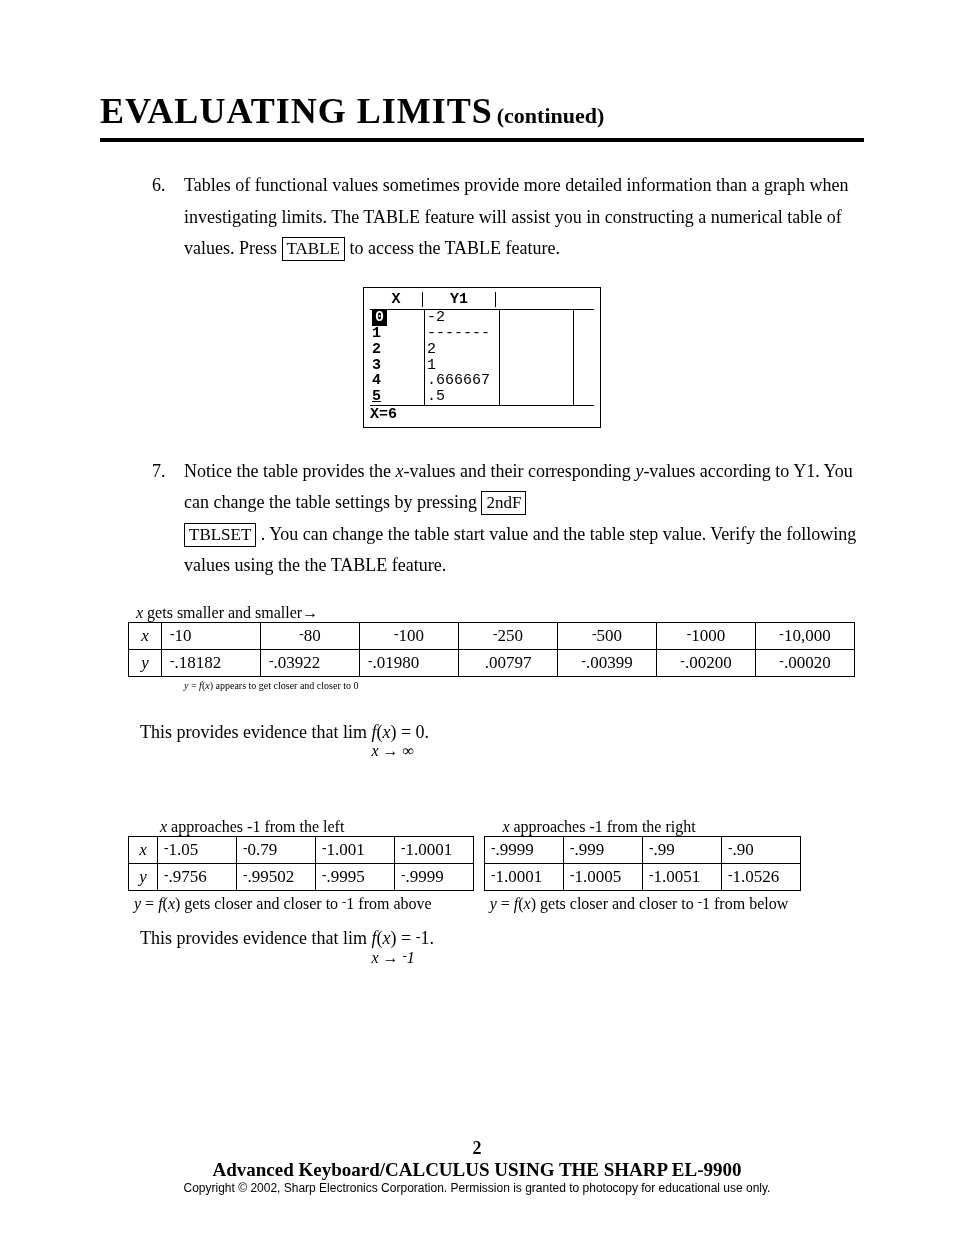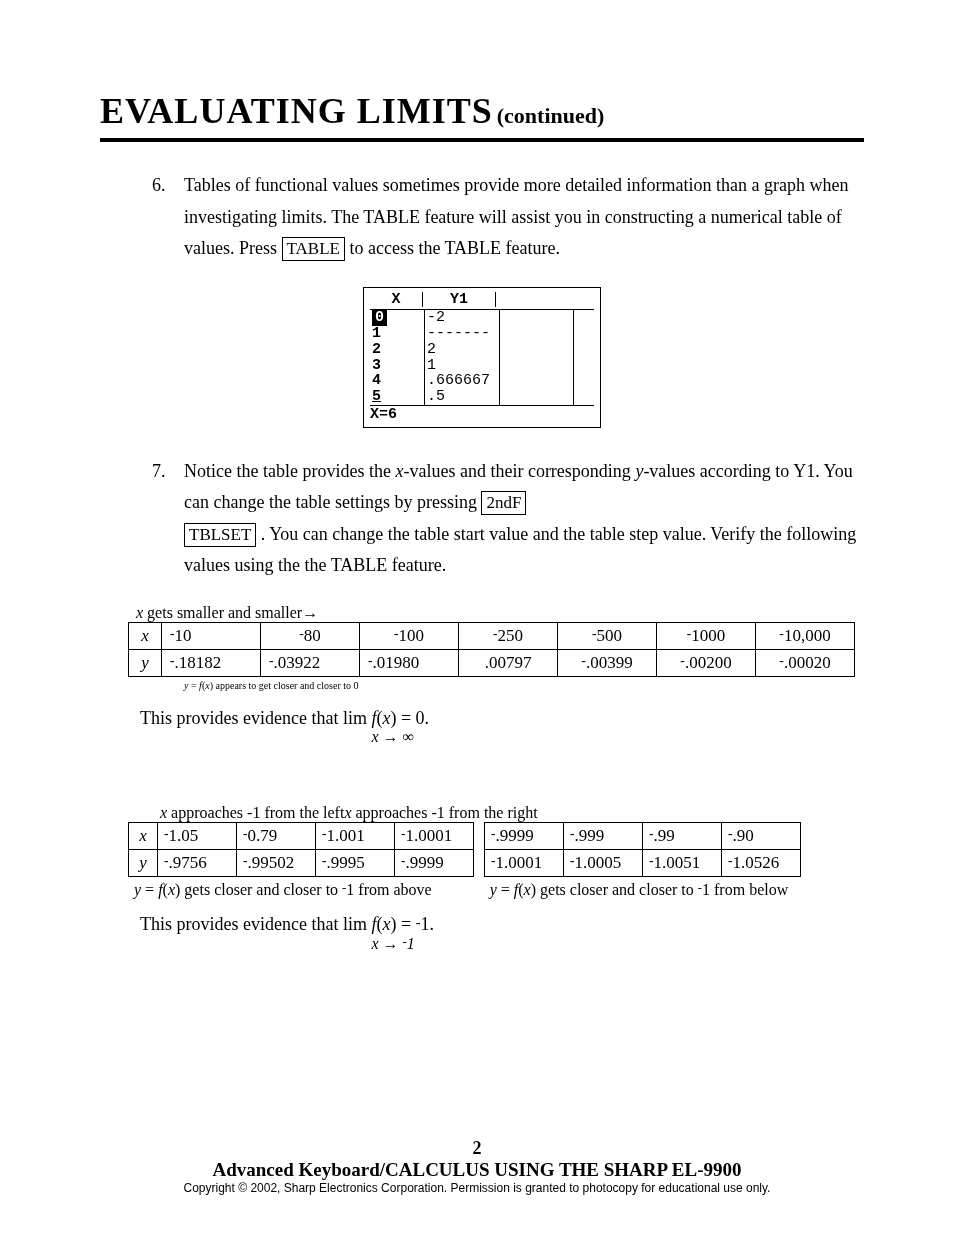--- a/index.html
+++ b/index.html
@@ -111,39 +111,40 @@
     text-align: center;
   }
   .tbl-note {
     font-size: 10px;
     margin-left: 84px;
     margin-top: 3px;
   }
   .evidence {
     font-size: 18px;
     margin-left: 40px;
-    margin-top: 18px;
+    margin-top: 32px;
     line-height: 1.1;
   }
   .evidence .limrow {
     display: inline-block;
     vertical-align: top;
   }
   .evidence .limunder {
     font-size: 16px;
     display: block;
     text-align: left;
     font-style: italic;
     margin-left: 0;
   }
   .dual-caption {
     display: flex;
     margin-top: 58px;
     font-size: 16px;
     margin-left: 60px;
+    gap: 158px;
     align-items: flex-end;
   }
   .dual-wrap {
     display: flex;
     margin-left: 28px;
     gap: 10px;
     align-items: stretch;
   }
   .tbl2 {
     border-collapse: collapse;

